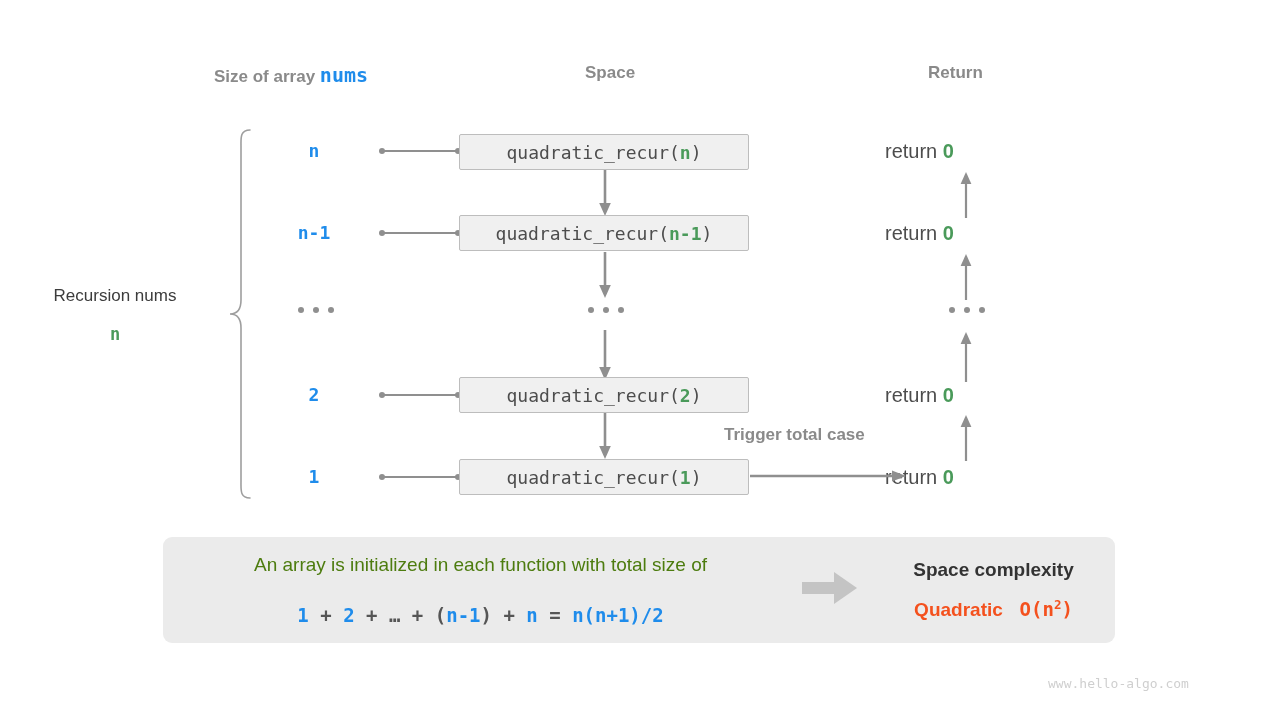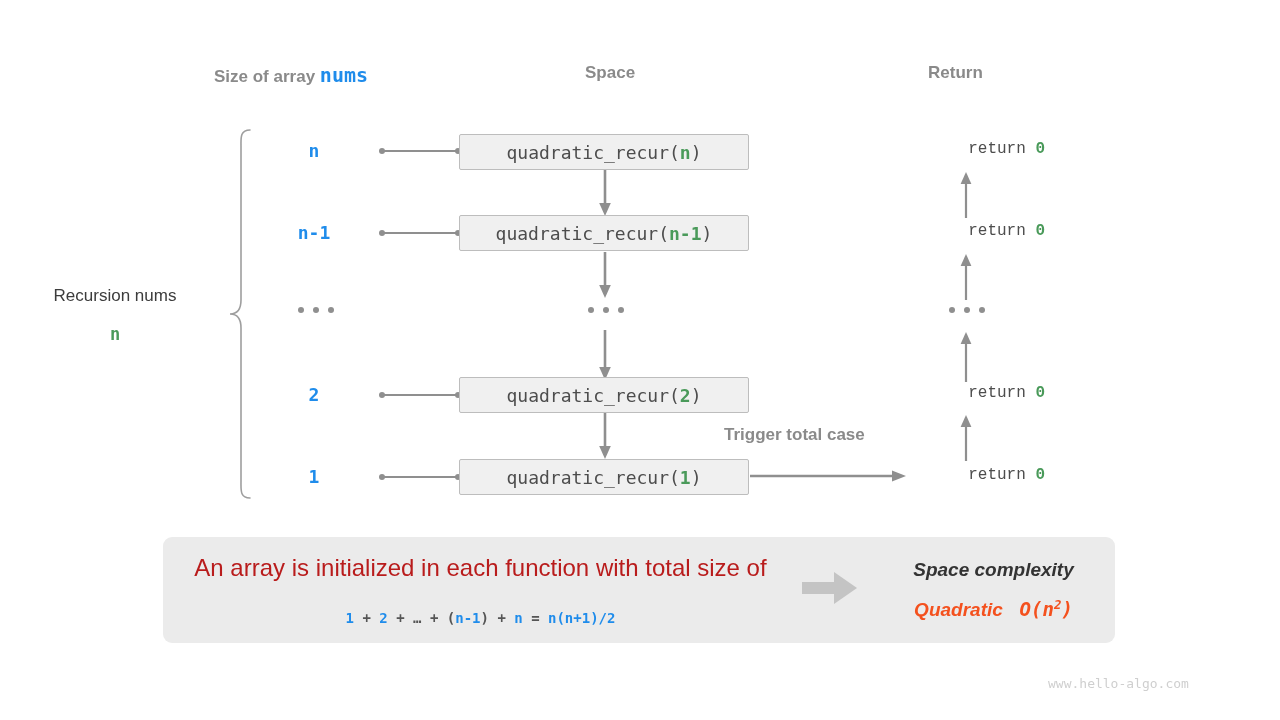--- a/index.html
+++ b/index.html
@@ -72,25 +72,25 @@
     font-family: "DejaVu Sans Mono", monospace;
     font-size: 18px;
     color: #4d4d4d;
     white-space: nowrap;
     letter-spacing: 0px;
   }
   .call-box .arg { color: #4a9a5a; font-weight: bold; }
 
   
   .ret {
-    font-family: Liberation Mono, monospace;
-    font-size: 16px;
+    font-family: Liberation Sans, sans-serif;
+    font-size: 20px;
     color: #4d4d4d;
     white-space: nowrap;
-    text-align: right;
+    text-align: left;
     width: 160px;
   }
   .ret .val { color: #4a9a5a; font-weight: bold; }
 
   
   .dots {
     display: flex;
     gap: 9px;
     align-items: center;
   }
@@ -130,41 +130,40 @@
     display: flex;
     align-items: center;
   }
   .sum-left {
     flex: 0 0 auto;
     width: 615px;
     text-align: center;
     padding-left: 10px;
   }
   .sum-line1 {
-    font-size: 24px;
-    color: #b91c1c;
+    font-size: 19px;
+    color: #4d7c0f;
     white-space: nowrap;
   }
   .sum-formula {
     margin-top: 28px;
     font-family: "DejaVu Sans Mono", monospace;
-    font-size: 14px;
+    font-size: 19px;
     font-weight: bold;
     color: #555555;
     white-space: nowrap;
   }
   .sum-formula .b { color: #1f8ceb; }
   .sum-formula .op { color: #555555; }
 
   .big-arrow { margin: 0 14px; }
 
   .sum-right {
     flex: 1 1 auto;
     text-align: center;
-    font-style: italic;
   }
   .sum-sc {
     font-size: 19px;
     font-weight: bold;
     color: #333333;
     white-space: nowrap;
   }
   .sum-cx {
     margin-top: 16px;
     font-size: 19px;

